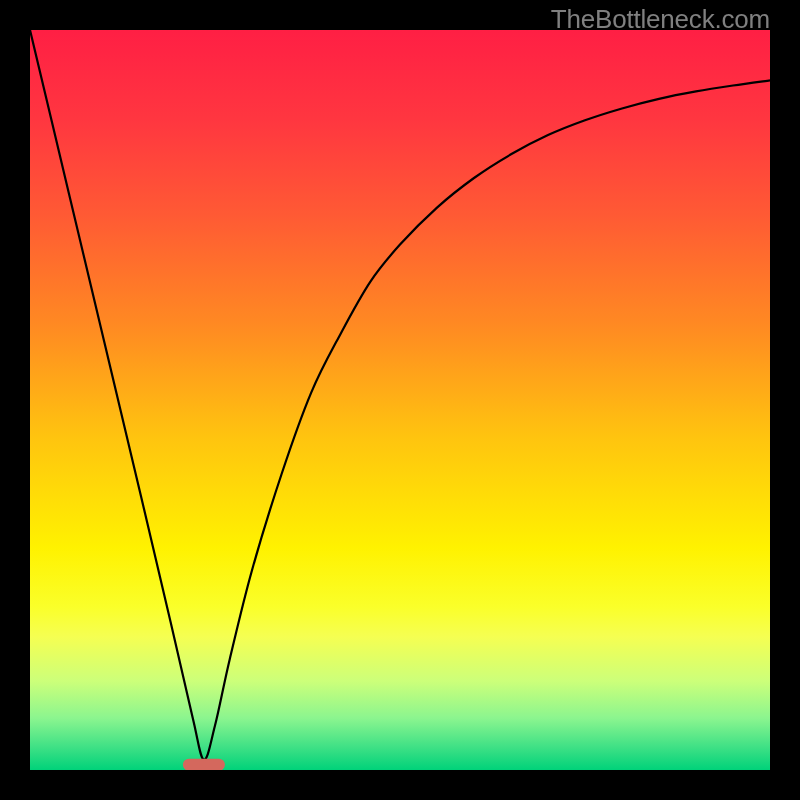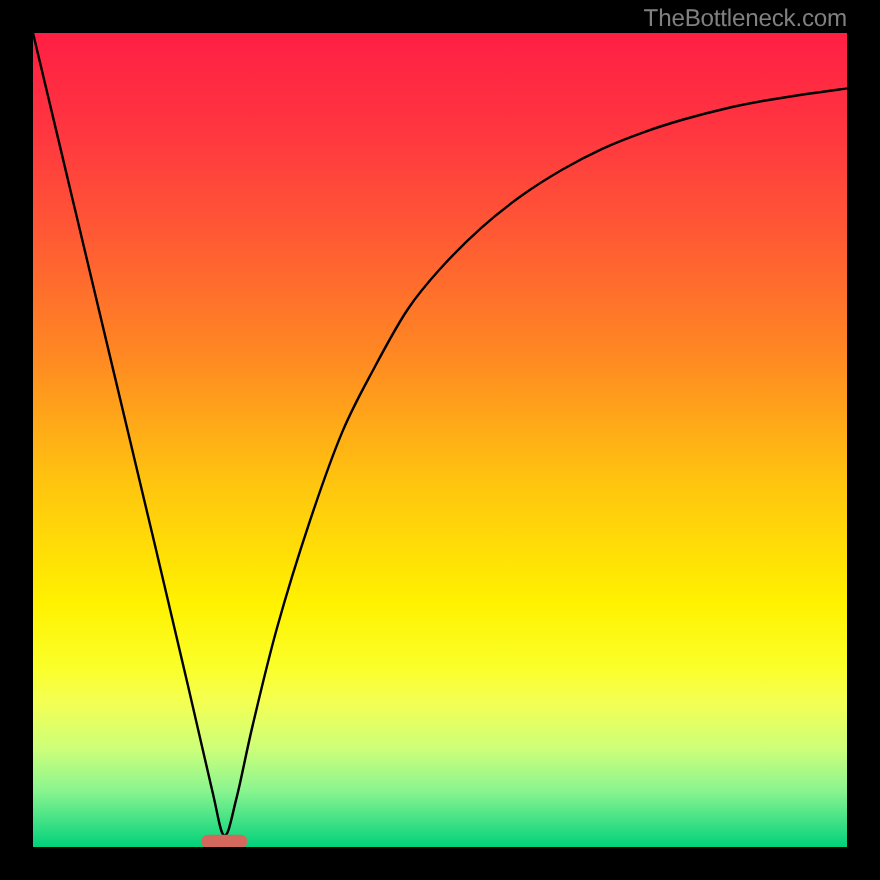--- a/index.html
+++ b/index.html
@@ -20,21 +20,21 @@
     left: 30px;
     right: 30px;
     top: 30px;
     bottom: 30px;
   }
   .watermark {
     position: absolute;
     top: 4px;
     right: 30px;
     color: #808080;
-    font-size: 22px;
+    font-size: 26px;
     font-weight: 500;
     letter-spacing: -0.2px;
     z-index: 5;
   }
   svg { display: block; }
 </style>
 </head>
 <body>
 
 <div class="outer">

